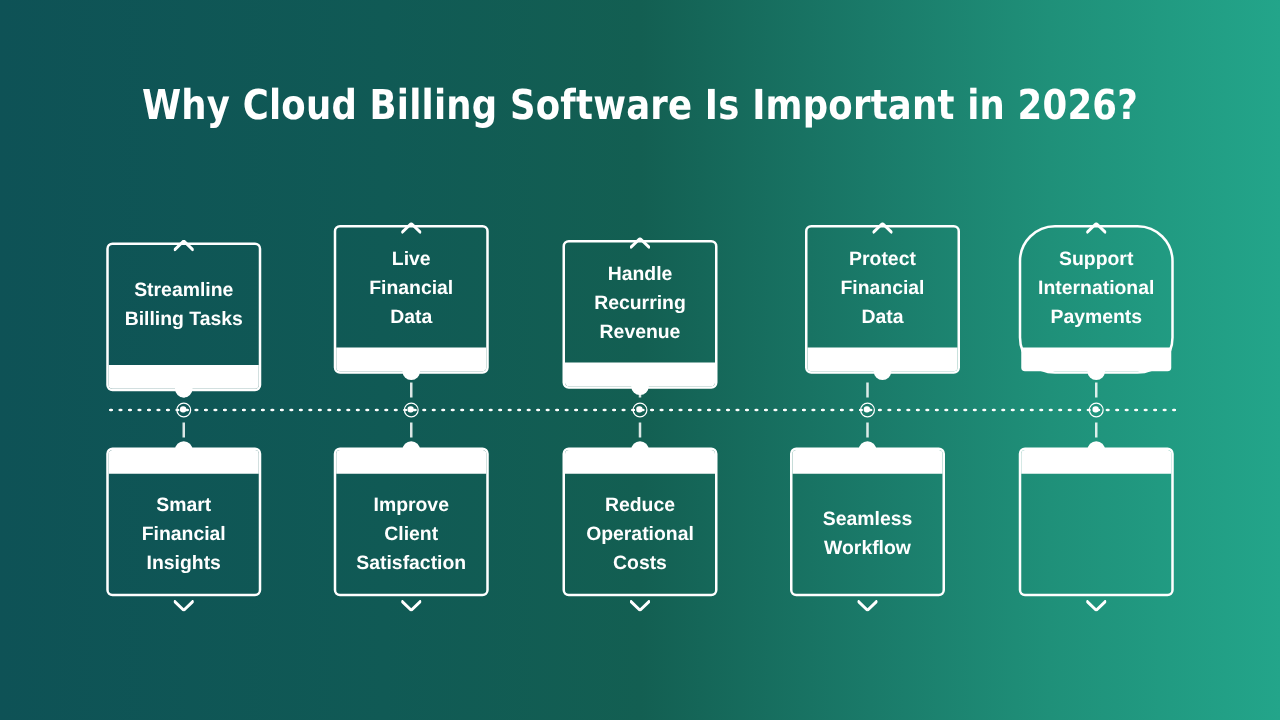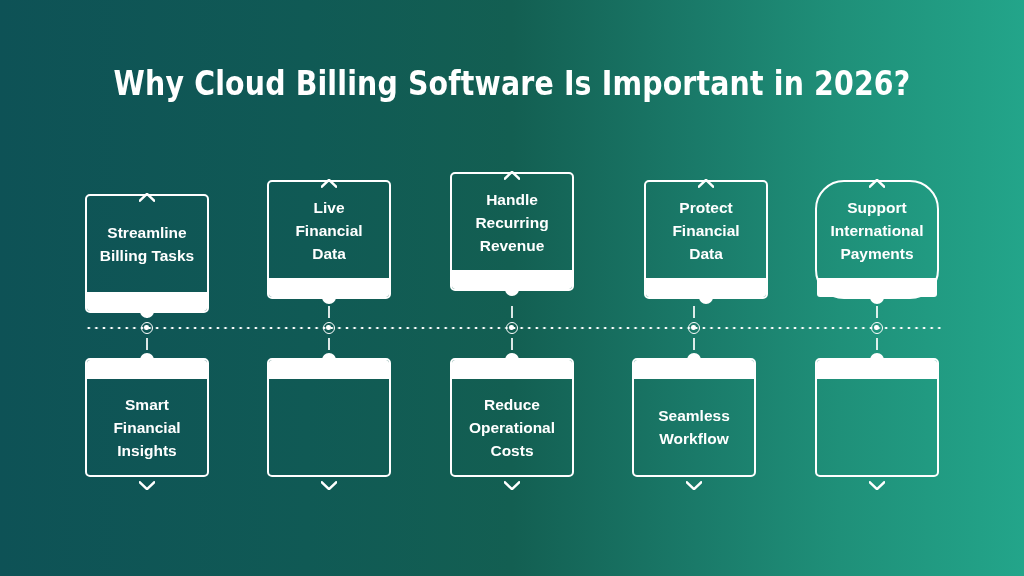--- a/index.html
+++ b/index.html
@@ -94,29 +94,32 @@
       </svg></span>
     <div class="label">
       <span>Live<br>Financial<br>Data</span>
     </div>
     <div class="band"></div>
     <div class="knob"></div>
   </div>
 <div class="card bottom" style="left: 267px; top: 358px;">
     <div class="knob"></div>
     <div class="band"></div>
+    <div class="label">
+      <span>Improve<br>Client<br>Satisfaction</span>
+    </div>
     <span class="chev"><svg viewBox="0 0 16 9" width="16" height="9">
         <path d="M0 0.5 L8 8.2 L16 0.5" fill="none" stroke="#fff" stroke-width="2.4" stroke-linejoin="round"></path>
       </svg></span>
   </div>
 <div class="vline" style="left: 328.3px; top: 306px; height: 12px;"></div>
 <div class="vline" style="left: 328.3px; top: 338px; height: 12px;"></div>
 <div class="node-gap" style="left: 319px; background: transparent;"></div>
 <div class="node" style="left: 323px;"></div>
-<div class="card top" style="left: 450px; top: 172px;">
+<div class="card top" style="left: 450px; top: 192px;">
     <span class="chev"><svg viewBox="0 0 16 9" width="16" height="9">
         <path d="M0 8.5 L8 0.8 L16 8.5" fill="none" stroke="#fff" stroke-width="2.4" stroke-linejoin="round"></path>
       </svg></span>
     <div class="label">
       <span>Handle<br>Recurring<br>Revenue</span>
     </div>
     <div class="band"></div>
     <div class="knob"></div>
   </div>
 <div class="card bottom" style="left: 450px; top: 358px;">

